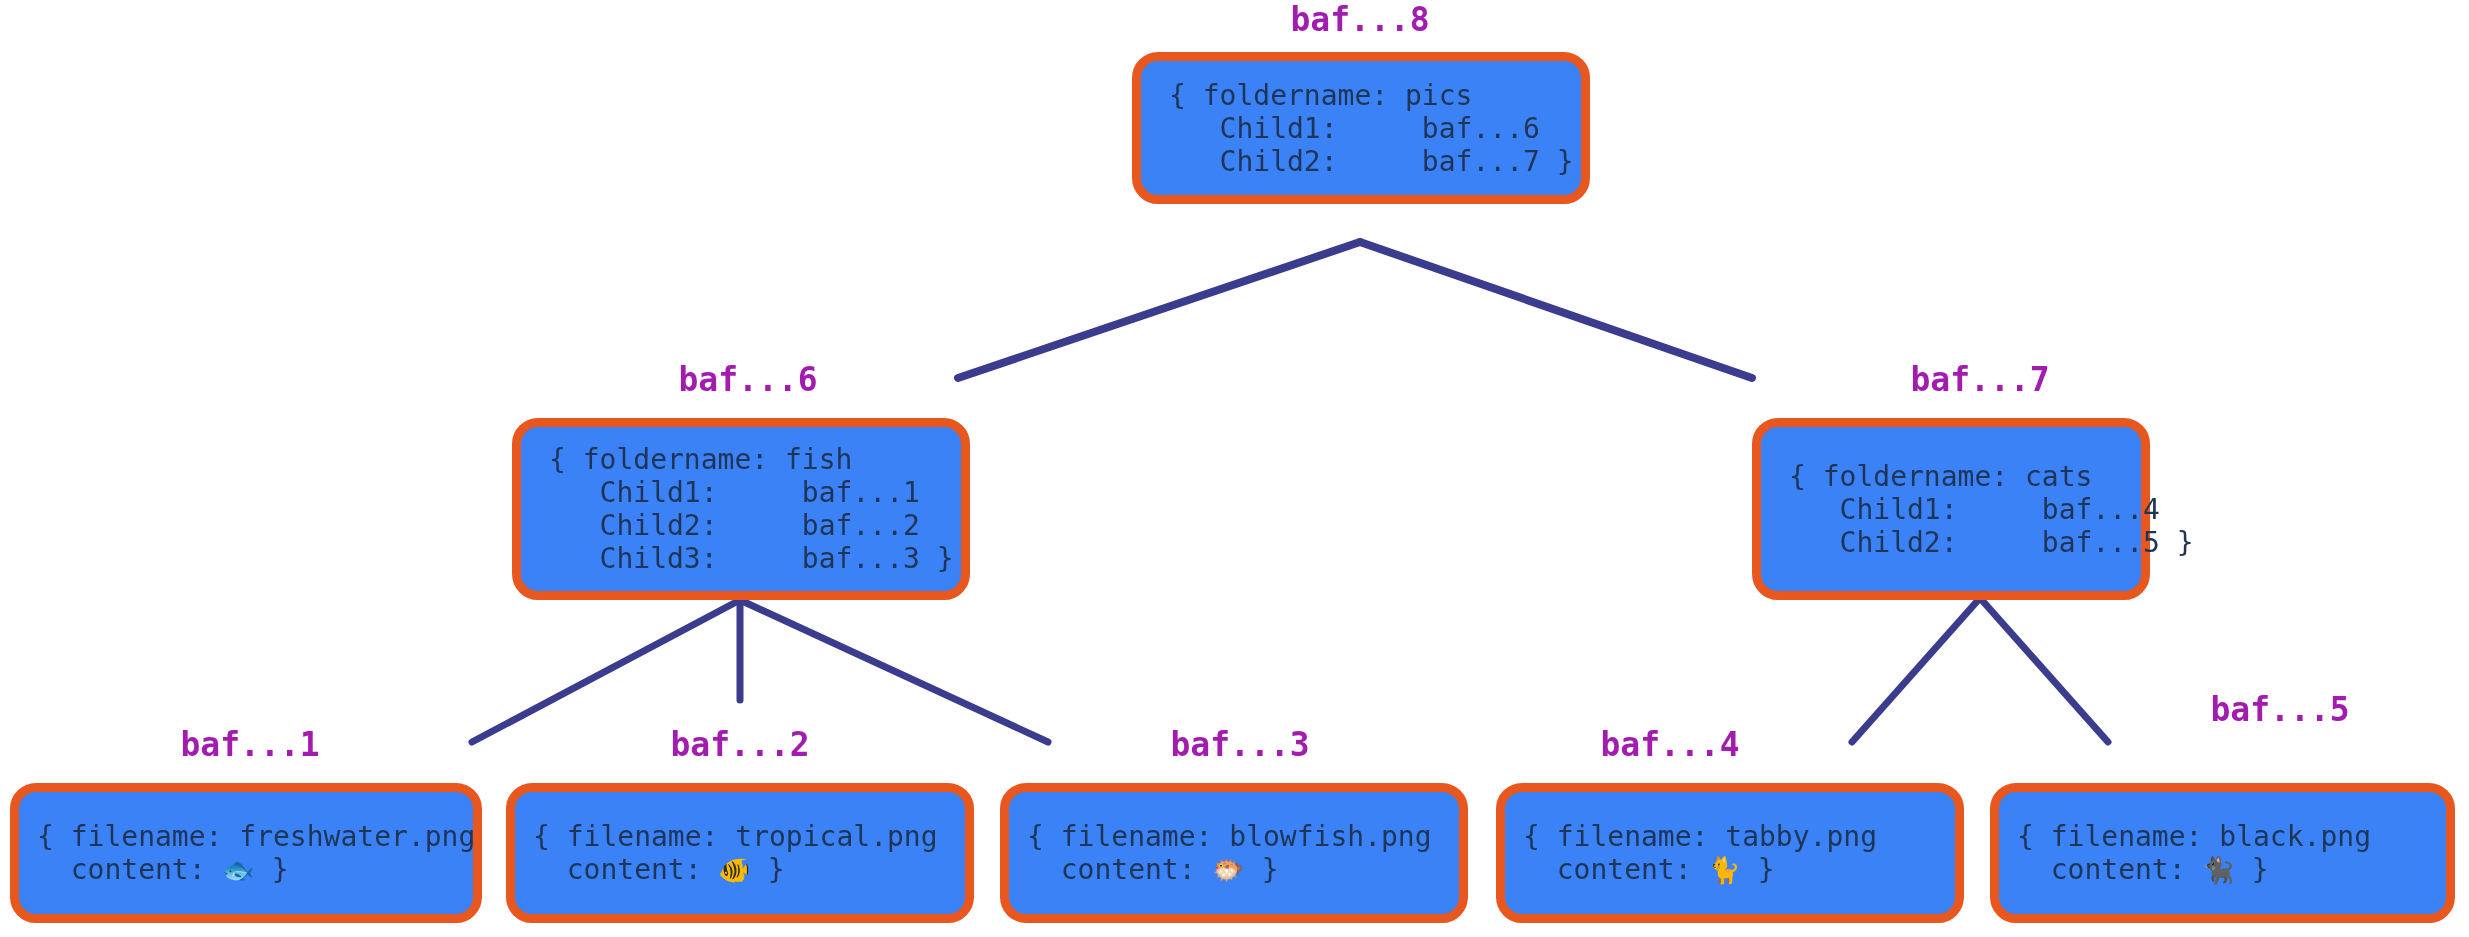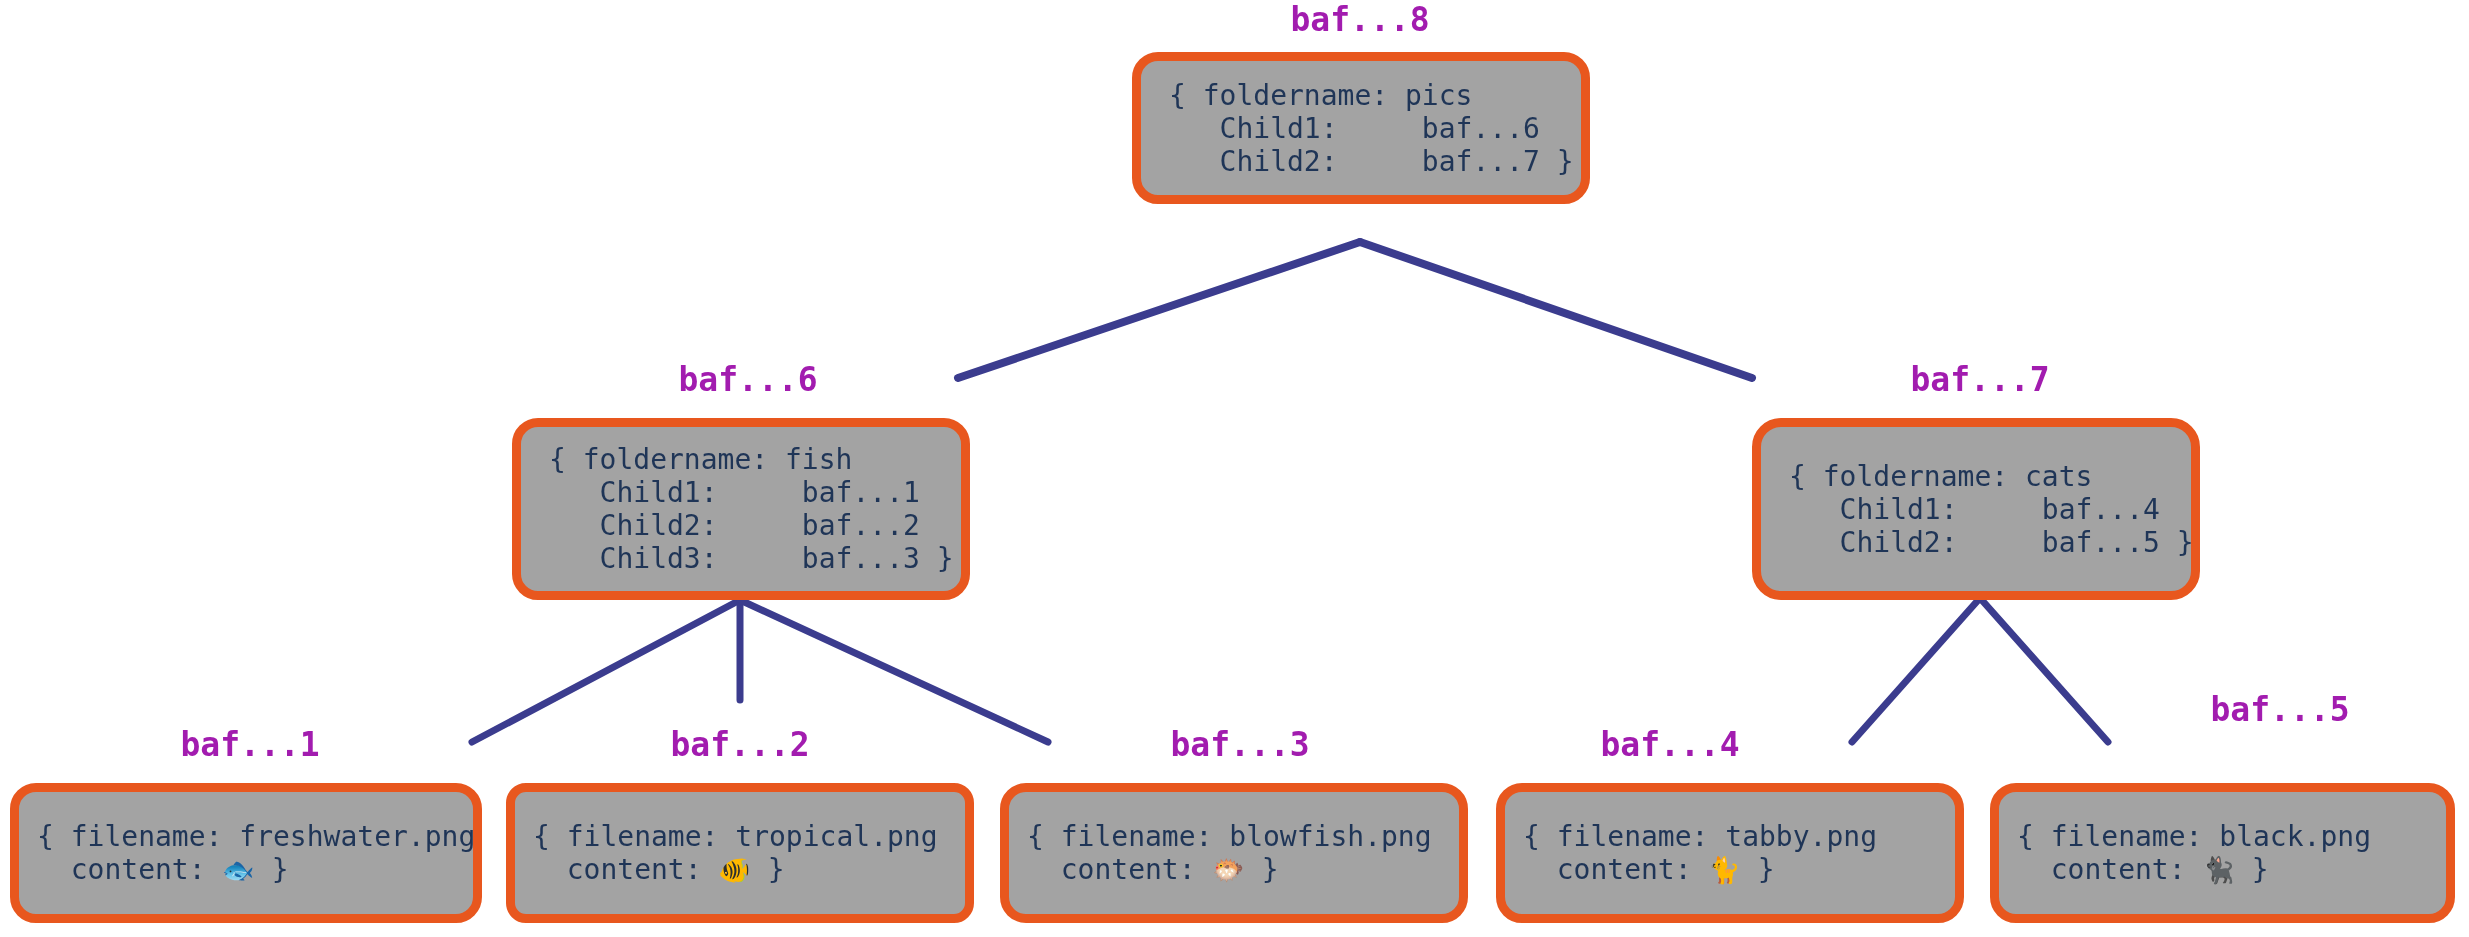--- a/index.html
+++ b/index.html
@@ -24,21 +24,21 @@
     top: 0;
     width: 2469px;
     height: 937px;
     pointer-events: none;
   }
   .node {
     position: absolute;
     box-sizing: border-box;
     border: 9px solid #E8571E;
     border-radius: 26px;
-    background: #a3a3a3;
+    background: #3b82f6;
     z-index: 3;
   }
   .node-label {
     position: absolute;
     color: #a21caf;
     font-family: "DejaVu Sans Mono", "Liberation Mono", monospace;
     font-weight: 700;
     font-size: 33px;
     letter-spacing: 0px;
     white-space: pre;
@@ -98,33 +98,33 @@
 
   <div class="node-label" style="left:568px; top:360px; width:360px;">baf...6</div>
   <div class="node" style="left:512px; top:418px; width:458px; height:182px;">
     <div class="node-body branch-body">{ foldername: fish
    Child1:     baf...1
    Child2:     baf...2
    Child3:     baf...3 }</div>
   </div>
 
   <div class="node-label" style="left:1800px; top:360px; width:360px;">baf...7</div>
-  <div class="node" style="left:1752px; top:418px; width:448px; height:182px;border-radius:29px;">
+  <div class="node" style="left:1752px; top:418px; width:398px; height:182px;">
     <div class="node-body branch-body">{ foldername: cats
    Child1:     baf...4
    Child2:     baf...5 }</div>
   </div>
 
   <div class="node-label" style="left:70px; top:725px; width:360px;">baf...1</div>
   <div class="node" style="left:10px; top:783px; width:472px; height:140px;">
     <div class="node-body leaf-body"><span>{ filename: freshwater.png</span><br><span>  content: </span><span class="emoji">🐟</span><span> }</span></div>
   </div>
 
   <div class="node-label" style="left:560px; top:725px; width:360px;">baf...2</div>
-  <div class="node" style="left:506px; top:783px; width:468px; height:140px;border-radius:20px;">
+  <div class="node" style="left:506px; top:783px; width:468px; height:140px;">
     <div class="node-body leaf-body"><span>{ filename: tropical.png</span><br><span>  content: </span><span class="emoji">🐠</span><span> }</span></div>
   </div>
 
   <div class="node-label" style="left:1060px; top:725px; width:360px;">baf...3</div>
   <div class="node" style="left:1000px; top:783px; width:468px; height:140px;">
     <div class="node-body leaf-body"><span>{ filename: blowfish.png</span><br><span>  content: </span><span class="emoji">🐡</span><span> }</span></div>
   </div>
 
   <div class="node-label" style="left:1490px; top:725px; width:360px;">baf...4</div>
   <div class="node" style="left:1496px; top:783px; width:468px; height:140px;padding-left:32px;">

